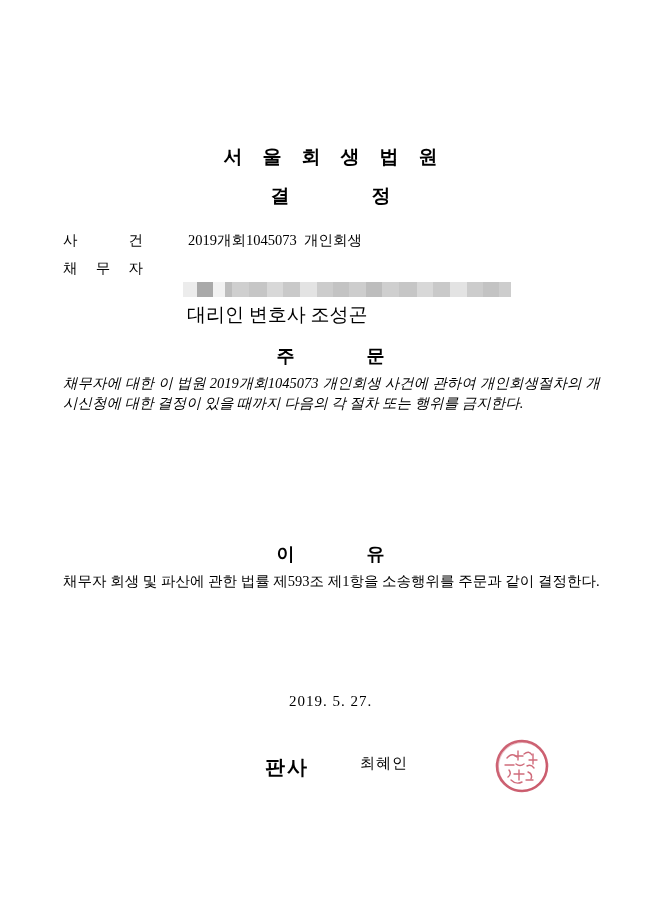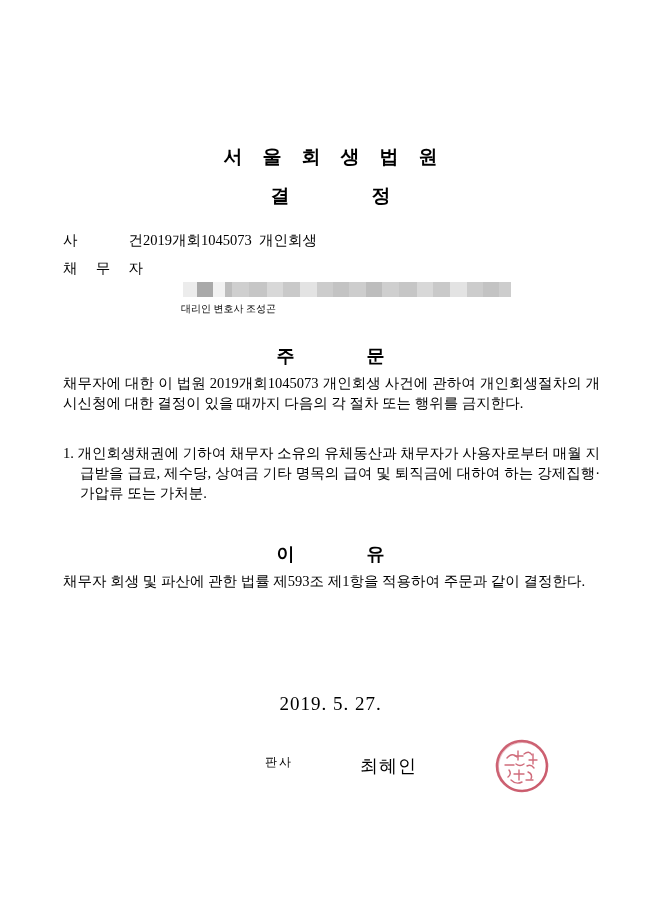--- a/index.html
+++ b/index.html
@@ -19,55 +19,55 @@
   }
   .court-name{top:144px;gap:20px;font-size:19px;font-weight:bold;}
   .decision-title{top:183px;gap:82px;font-size:19px;font-weight:bold;}
   .section-heading{gap:72px;font-size:18px;font-weight:bold;}
   .heading-jumun{top:344px;}
   .heading-iyu{top:542px;}
   .info-row{left:63px;display:flex;align-items:baseline;font-size:14.5px;}
   .row-case{top:231px;}
   .row-debtor{top:259px;}
   .info-label{width:80px;display:flex;justify-content:space-between;}
-  .info-value{white-space:pre;}
+  .info-value{margin-left:45px;white-space:pre;}
   .body-text{
     left:63px;width:537px;
     font-size:14.5px;line-height:20px;
     text-align:justify;text-align-last:left;
     word-break:break-all;
   }
-  .para-jumun{top:373px;}
+  .para-jumun{top:373px;font-style:italic;}
   .para-iyu{top:571px;}
   .order-list{top:443px;}
   .order-item{padding-left:17px;text-indent:-17px;}
-  .attorney-line{top:302px;left:181px;font-size:10px;}
+  .attorney-line{top:302px;left:187px;font-size:19px;}
   .redact{display:inline-block;vertical-align:-2px;}
   .redact-name{
     width:17px;height:14px;background:#e2e2e2;
   }
   .redact-line1{
     width:110px;height:13px;margin-left:8px;
     background:repeating-linear-gradient(90deg,
       #dedede 0 15px,#d0d0d0 15px 29px,#dadada 29px 44px,
       #c7c7c7 44px 59px,#d6d6d6 59px 76px,#cccccc 76px 92px,#e0e0e0 92px 110px);
   }
   .redact-line2{
     top:282px;left:183px;width:328px;height:15px;
     background:
       linear-gradient(90deg, #ececec 0 14px, #a9a9a9 14px 30px, #f2f2f2 30px 42px,
         rgba(0,0,0,0) 42px),
       repeating-linear-gradient(90deg,
         #c3c3c3 0 16px,#cdcdcd 16px 33px,#bdbdbd 33px 49px,
         #cfcfcf 49px 66px,#c6c6c6 66px 84px,#d8d8d8 84px 100px,
         #c9c9c9 100px 117px,#e3e3e3 117px 134px,#cccccc 134px 150px);
   }
-  .date-line{top:693px;font-size:19px;letter-spacing:1px;}
-  .judge-title{top:754px;left:265px;font-size:12px;letter-spacing:2px;}
-  .judge-name{top:754px;left:360px;font-size:18px;letter-spacing:1px;}
+  .date-line{top:693px;font-size:15px;letter-spacing:1px;}
+  .judge-title{top:754px;left:265px;font-size:20px;letter-spacing:2px;font-weight:bold;}
+  .judge-name{top:754px;left:360px;font-size:15px;letter-spacing:1px;}
   .seal{top:736px;left:491px;width:64px;height:64px;}
 </style>
 </head>
 <body>
 
 <div class="page">
 
   <div class="abs center-row court-name">
     <span>서</span>
     <span>울</span>
@@ -103,29 +103,28 @@
   <div class="abs attorney-line">대리인 변호사 조성곤</div>
 
   <div class="abs center-row section-heading heading-jumun">
     <span>주</span>
     <span>문</span>
   </div>
 
   <div class="abs body-text para-jumun">채무자에 대한 이 법원 2019개회1045073 개인회생 사건에 관하여 개인회생절차의 개시신청에 대한 결정이 있을 때까지 다음의 각 절차 또는 행위를 금지한다.</div>
 
   <div class="abs body-text order-list">
-    <div class="order-item"><span>1.</span> <span>개인회생채권에 기하여 채무자 소유의 유체동산과 채무자가 사용자로부터 매월 지급받을 급료, 제수당, 상여금 기타 명목의 급여 및 퇴직금에 대하여 하는 강제집행·가압류 또는 가처분.</span></div>
   </div>
 
   <div class="abs center-row section-heading heading-iyu">
     <span>이</span>
     <span>유</span>
   </div>
 
-  <div class="abs body-text para-iyu">채무자 회생 및 파산에 관한 법률 제593조 제1항을 적용하여 주문과 같이 결정한다.</div>
+  <div class="abs body-text para-iyu">채무자 회생 및 파산에 관한 법률 제593조 제1항을 소송행위를 주문과 같이 결정한다.</div>
 
   <div class="abs center-row date-line">2019. 5. 27.</div>
 
   <div class="abs judge-title">판사</div>
   <div class="abs judge-name">최혜인</div>
 
   <div class="abs seal">
     <svg width="64" height="64" viewBox="0 0 64 64">
       <g fill="none" stroke="#c4475a" stroke-linecap="round">
         <circle cx="31" cy="30" r="25" stroke-width="2.6" opacity="0.85"></circle>

